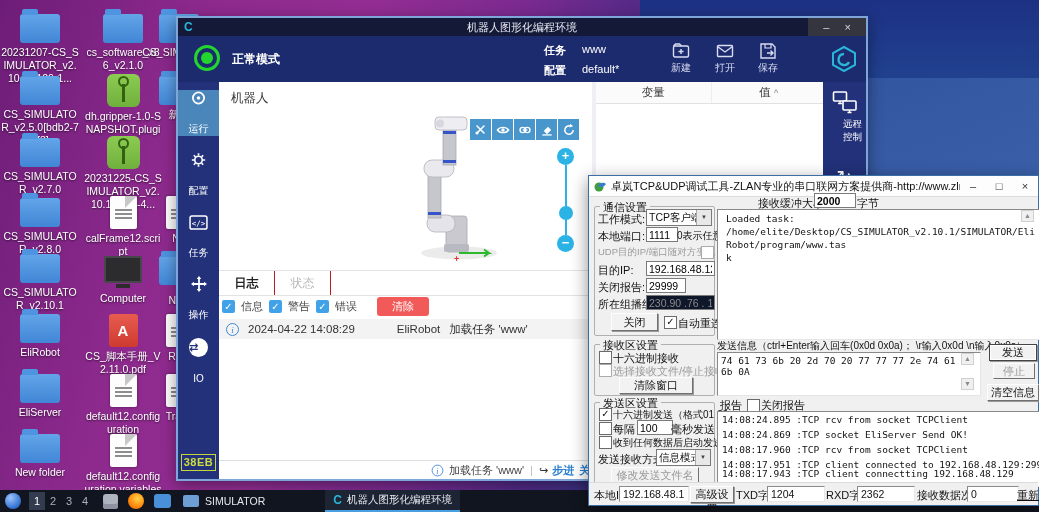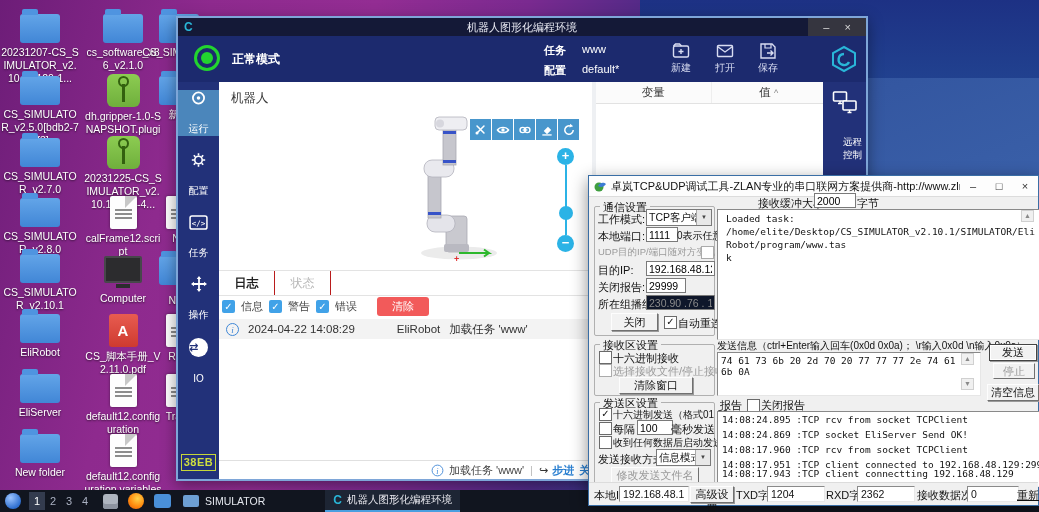--- a/index.html
+++ b/index.html
@@ -356,21 +356,21 @@
     </div>
 
     <div class="riderail">
       <div style="margin-top:8px">
         <svg width="26" height="24" viewBox="0 0 26 24">
           <rect x="1.5" y="2" width="13" height="9" rx="1" fill="none" stroke="#fff" stroke-width="1.6"></rect>
           <path d="M6 13.5 h4 M8 11 v2.5" stroke="#fff" stroke-width="1.4"></path>
           <rect x="11" y="11" width="13" height="9" rx="1" fill="#223179" stroke="#fff" stroke-width="1.6"></rect>
           <path d="M15.5 22.5 h4 M17.5 20 v2.5" stroke="#fff" stroke-width="1.4"></path>
         </svg>
-        <div style="font-size:9.5px;margin-top:18px;padding-left:16px;">远程控制</div>
+        <div style="font-size:9.5px;margin-top:0;padding-left:16px;">远程控制</div>
       </div>
       <div style="margin-top:22px">
         <span style="font-size:19px;color:#fff;">↻</span>
         <div style="font-size:9.5px;color:#cfd4ea;">循环</div>
       </div>
     </div>
 
     <div class="rstatus">
       <span class="iinfo" style="margin-left:212px;transform:scale(.9)">i</span>
       <span style="margin-left:5px;color:#444;">加载任务 'www'</span>
@@ -457,21 +457,21 @@
     <span class="lbl" style="left:24px;top:260px;font-size:10px;">收到任何数据后启动发送</span>
     <span class="lbl" style="left:9px;top:276px;">发送接收方式:</span>
     <span class="dd" style="left:67px;top:273px;width:53px;">
       <span class="ddv">信息模式</span>
       <span class="dda">▼</span>
     </span>
     <span class="cbtn dis" style="left:22px;top:291px;width:86px;height:14px;line-height:14px;">修改发送文件名</span>
 
     <span class="lbl" style="left:130px;top:36px;font-weight:bold;">接收信息</span>
     <span class="lbl" style="left:169px;top:20px;">接收缓冲大小:</span>
-    <input class="inp" style="left: 225px; top: 17px; width: 36px;" value="2000">
+    <input class="inp" style="left: 225px; top: 17px; width: 36px; font-weight: bold;" value="2000">
     <span class="lbl" style="left:268px;top:20px;">字节</span>
     <div class="sunkbox mono prewrap" style="left:128px;top:33px;width:314px;height:125px;font-size:9.5px;line-height:13px;padding:2px 8px;">Loaded task:
 /home/elite/Desktop/CS_SIMULATOR_v2.10.1/SIMULATOR/EliRobot/program/www.tas
 k</div>
     <span class="scr" style="left:432px;top:34px;height:10px;">▲</span>
 
     <span class="lbl" style="left:128px;top:163px;font-size:10px;">发送信息（ctrl+Enter输入回车(0x0d 0x0a)； \r输入0x0d \n输入0x0a）</span>
     <div class="sunkbox mono prewrap" style="left:128px;top:176px;width:256px;height:38px;font-size:9.5px;line-height:11px;padding:2px 3px;">74 61 73 6b 20 2d 70 20 77 77 77 2e 74 61 73 6b 0A</div>
     <span class="scr" style="left:372px;top:177px;height:10px;">▲</span>
     <span class="scr" style="left:372px;top:202px;height:10px;">▼</span>

